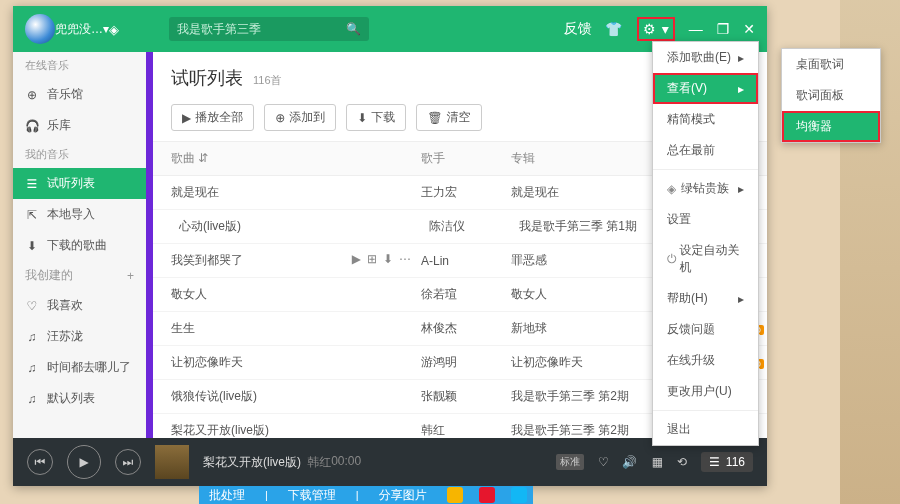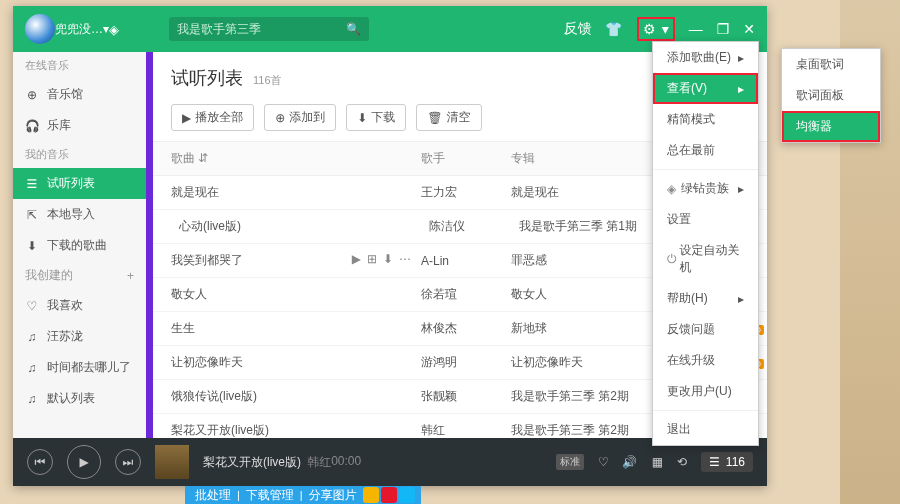--- a/index.html
+++ b/index.html
@@ -45,21 +45,21 @@
 .ptag{background:#555;padding:1px 4px;border-radius:2px;font-size:10px}
 .plist{background:#444;padding:3px 8px;border-radius:3px;display:flex;gap:6px;align-items:center;color:#fff}
 .menu{position:absolute;background:#fff;border:1px solid #ccc;box-shadow:0 2px 8px rgba(0,0,0,.25);z-index:10}
 .menu1{left:652px;top:41px;width:107px}
 .menu2{left:781px;top:48px;width:100px}
 .mitem{padding:7px 14px;color:#555;display:flex;justify-content:space-between;align-items:center;cursor:pointer;font-size:12px}
 .mitem.hl{background:#1fb671;color:#fff}
 .mitem.boxed{outline:2px solid #e23;outline-offset:-2px}
 .msep{height:1px;background:#eee;margin:3px 0}
 .mico{width:14px;color:#888}
-.task{position:absolute;left:185px;bottom:0;height:18px;display:flex;align-items:center;gap:2px;background:#2aa3e8;color:#fff;font-size:11px;padding:0 6px}
+.task{position:absolute;left:199px;bottom:0;height:18px;display:flex;align-items:center;gap:16px;background:#2aa3e8;color:#fff;font-size:11px;padding:0 6px}
 .task span{padding:0 4px}
 .wico{width:16px;height:16px;border-radius:3px}
 </style>
 </head>
 <body>
 
 <div class="bgimg"></div>
 
 <div class="app">
   <div class="hdr">

